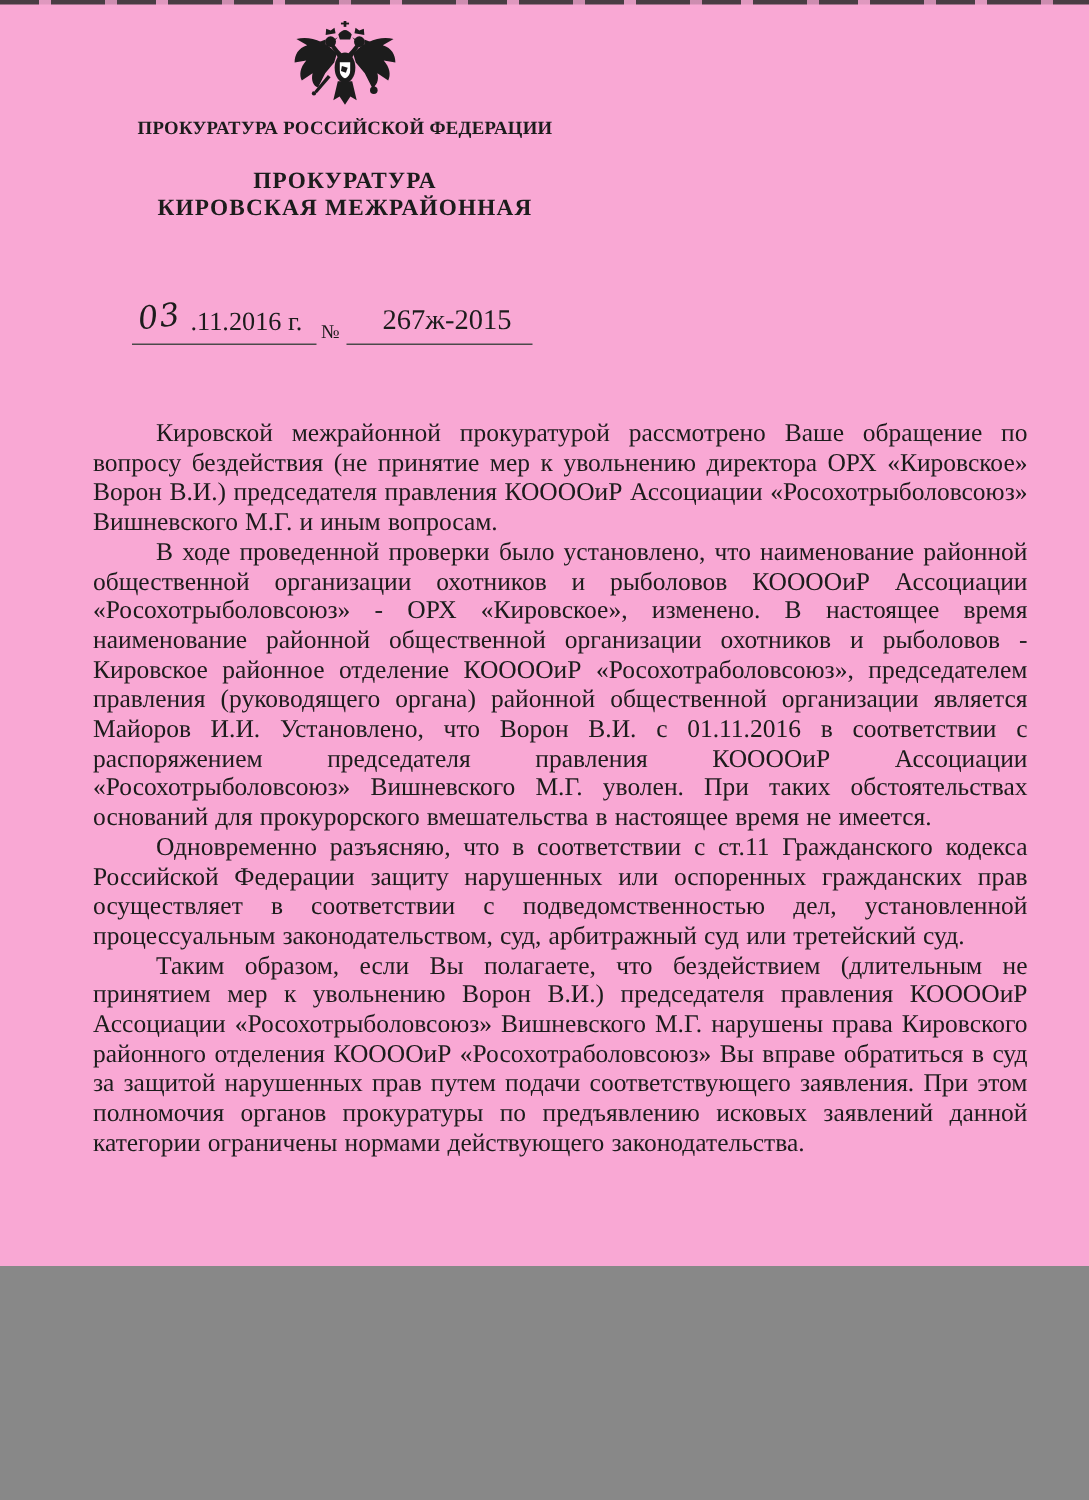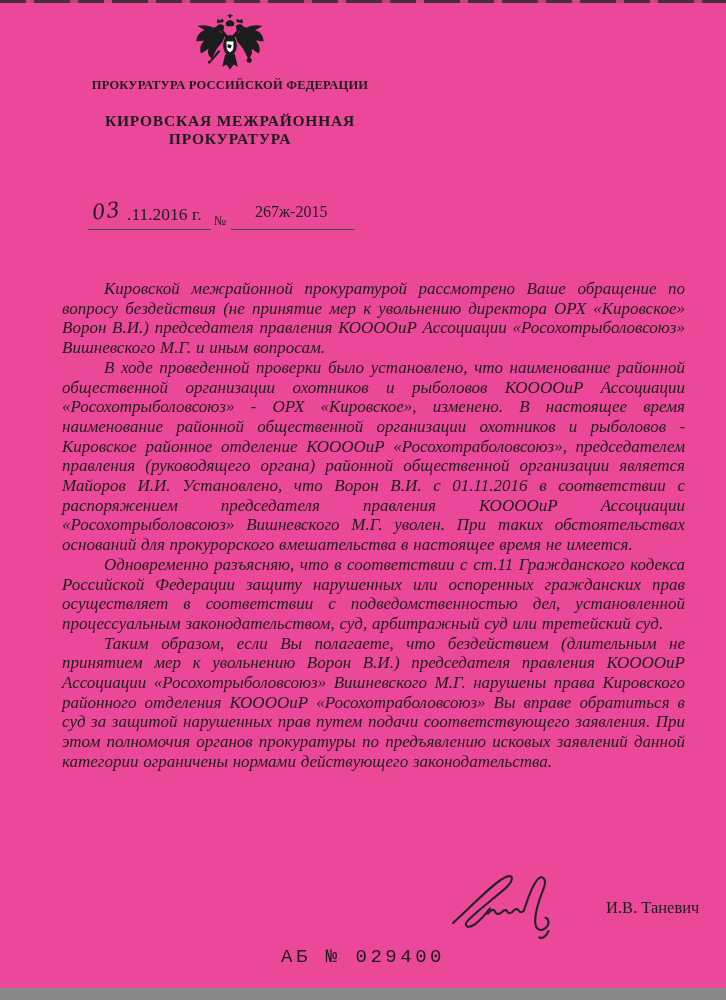--- a/index.html
+++ b/index.html
@@ -1,21 +1,21 @@
 <!DOCTYPE html>
 <html><head>
 <meta charset="utf-8">
 <style>
   * { margin:0; padding:0; box-sizing:border-box; }
   html,body { background:#888; }
   .page {
     position:relative;
-    width:726px; height:988px;
+    width:726px; height:844px;
     margin:0 auto;
-    background:#ec4899;
+    background:#f9a8d4;
     color:#1c1c1c;
     font-family:"Liberation Serif", serif;
     overflow:hidden;
   }
   .scan-top-edge {
     position:absolute; top:0; left:0; right:0; height:3px;
     background:repeating-linear-gradient(90deg,
       #2a2a2a 0 26px, rgba(42,42,42,.15) 26px 34px,
       #2a2a2a 34px 70px, rgba(42,42,42,.25) 70px 78px);
     opacity:.85;
@@ -30,31 +30,31 @@
   .office-name { margin-top:19px; font-weight:bold; font-size:15.5px; line-height:18.5px; letter-spacing:.8px; }
   .addr { margin-top:10px; font-weight:bold; font-size:11.5px; line-height:13.5px; }
   
   .ref-date-hand {
     position:absolute; left:92px; top:199px;
     font-family:"DejaVu Serif", serif; font-style:italic;
     font-size:21px; transform:rotate(-7deg); letter-spacing:1px;
   }
   .ref-date-printed { position:absolute; left:127px; top:204px; font-size:17.5px; }
   .ref-no-sign { position:absolute; left:214px; top:213px; font-size:13px; }
-  .ref-number { position:absolute; left:255px; top:203px; font-size:16px; }
+  .ref-number { position:absolute; left:255px; top:203px; font-size:19px; }
   .ref-underline { position:absolute; top:229px; height:1px; border-bottom:1.5px solid #4a4a4a; }
   .ref-underline.u1 { left:88px; width:123px; }
   .ref-underline.u2 { left:231px; width:124px; }
   
   .body-text {
     position:absolute; left:62px; top:279px; width:623px;
     font-size:17px; line-height:19.7px;
     text-align:justify; word-spacing:.5px;
   }
-  .body-text p { text-indent:42px; margin:0;font-style:italic; }
+  .body-text p { text-indent:42px; margin:0; }
   
   .sig-position {
     position:absolute; left:62px; top:882px;
     font-size:16.5px; line-height:20px;
   }
   .sig-handwriting { position:absolute; left:450px; top:866px; }
   .sig-name { position:absolute; left:606px; top:898px; font-size:16.5px; }
   
   .form-number {
     position:absolute; left:0; right:0; top:946px;
@@ -104,22 +104,22 @@
         <rect x="91" y="70.5" width="2" height="4"></rect>
 
         <path d="M53.5,45 h13 v10 q0,7 -6.5,9.5 q-6.5,-2.5 -6.5,-9.5 z" fill="#fff" stroke="#1c1c1c" stroke-width="1.4"></path>
         <path d="M56.5,50 l6.5,2 -2,5.5 -5.5,-2 z"></path>
       </g>
     </svg>
 
     <div class="org-line">ПРОКУРАТУРА РОССИЙСКОЙ ФЕДЕРАЦИИ</div>
 
     <div class="office-name">
+      <div>ПРОКУРАТУРА</div>
       <div>КИРОВСКАЯ МЕЖРАЙОННАЯ</div>
-      <div>ПРОКУРАТУРА</div>
     </div>
 
   </div>
 
   <div class="ref-date-hand">03</div>
   <div class="ref-date-printed">.11.2016 г.</div>
   <div class="ref-no-sign">№</div>
   <div class="ref-number">267ж-2015</div>
   <div class="ref-underline u1"></div>
   <div class="ref-underline u2"></div>

